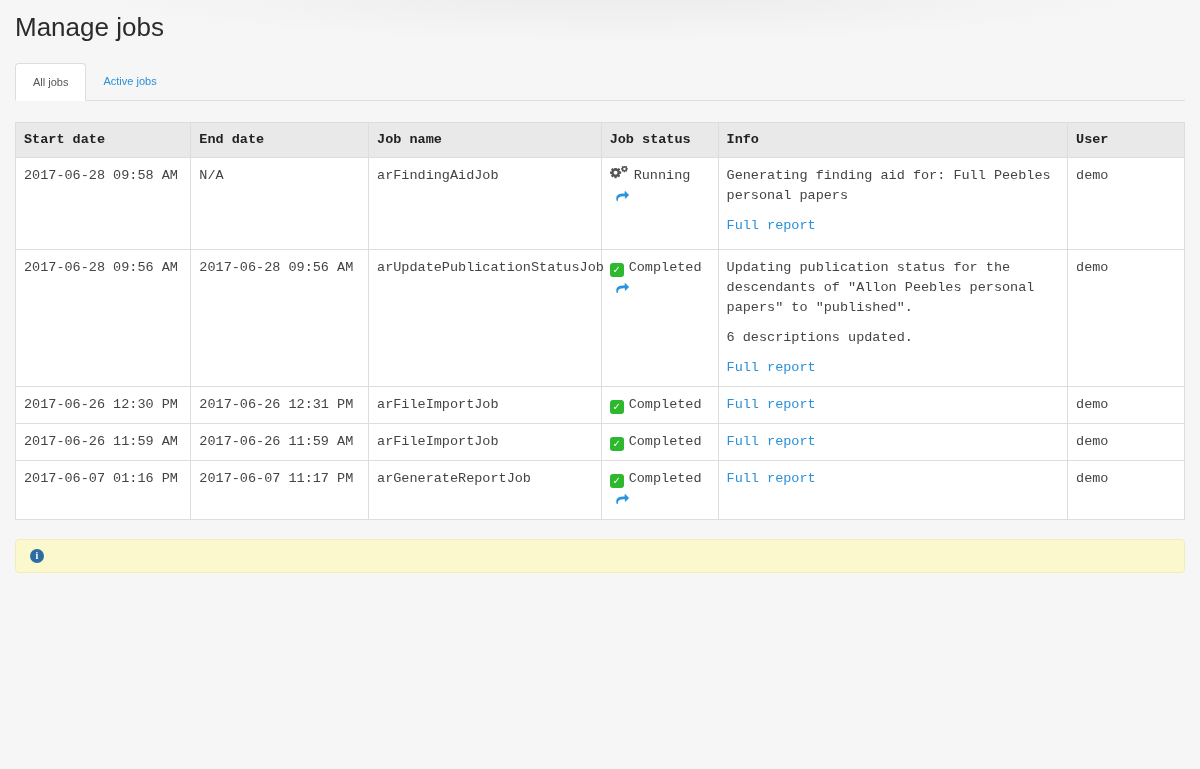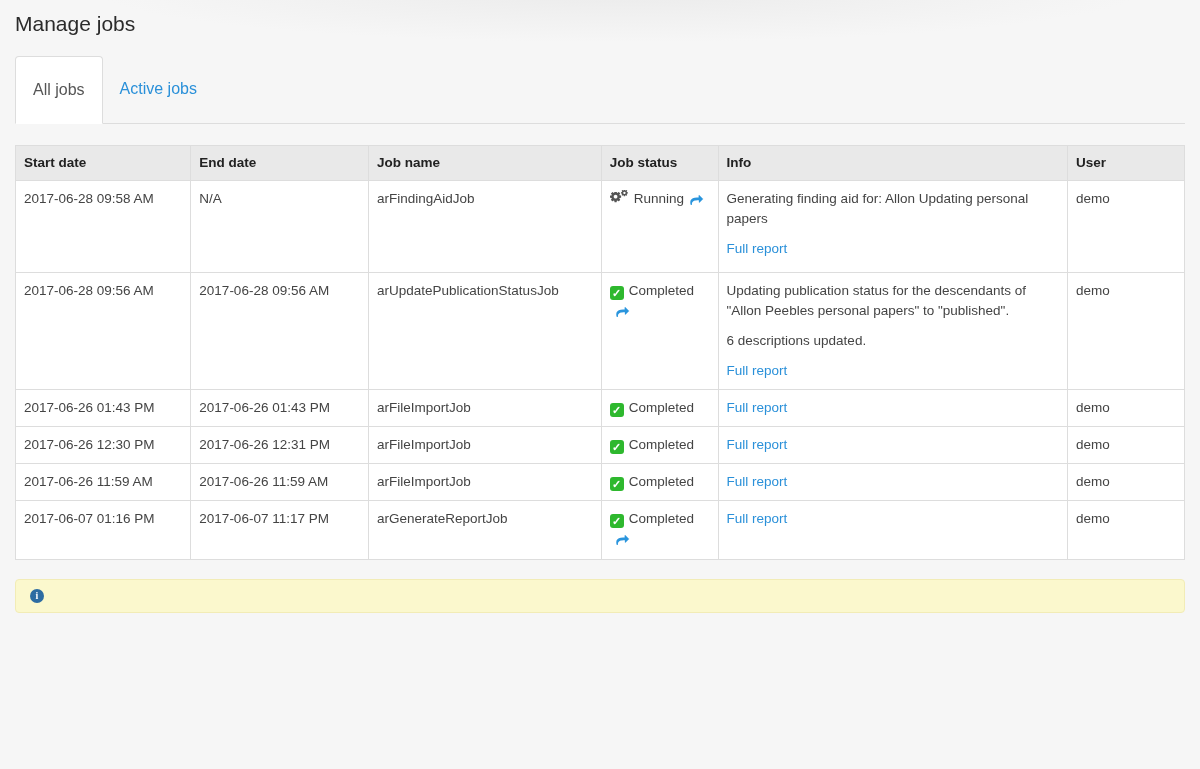--- a/index.html
+++ b/index.html
@@ -9,35 +9,35 @@
     min-height: 769px;
     font-family: "Liberation Sans", sans-serif;
     background:
       radial-gradient(ellipse 700px 70px at 620px -10px, #ebebeb 0%, rgba(235,235,235,0) 75%),
       #f6f6f6;
     color: #444;
   }
   .container { padding: 0 15px; }
 
   h1.page-title {
-    font-size: 21px;
+    font-size: 26px;
     font-weight: 500;
     color: #2b2b2b;
     margin: 12px 0 20px;
   }
 
   
   .tabs {
     display: flex;
     border-bottom: 1px solid #ddd;
     margin-bottom: 21px;
   }
   .tab {
-    font-size: 16px;
-    padding: 24px 17px;
+    font-size: 11px;
+    padding: 12px 17px;
     cursor: pointer;
     text-decoration: none;
     color: var(--accent_blue, #2a90d9);
     margin-bottom: -1px;
   }
   .tab.active {
     background: #fff;
     border: 1px solid #ddd;
     border-bottom: 1px solid transparent;
     border-radius: 4px 4px 0 0;
@@ -58,20 +58,21 @@
   table.jobs col.c-name  { width: 19.9%; }
   table.jobs col.c-status{ width: 10.0%; }
   table.jobs col.c-info  { width: 29.9%; }
   table.jobs col.c-user  { width: 10.0%; }
   table.jobs th, table.jobs td {
     border: 1px solid #ddd;
     padding: 8px;
     text-align: left;
     vertical-align: top;
     line-height: 20px;
+    font-family: Liberation Mono, monospace;
   }
   table.jobs th {
     background: #e9e9e9;
     color: #222;
     font-weight: 700;
     padding: 7px 8px;
   }
   table.jobs tbody tr:nth-child(1) td { height: 92px; }
   table.jobs tbody tr:nth-child(2) td { height: 117px; }
   table.jobs td p { margin: 0 0 10px; }
@@ -163,50 +164,40 @@
               <svg width="13" height="13" viewBox="0 0 1792 1792" fill="#555">
                 <path d="M1024 640q0 106-75 181t-181 75-181-75-75-181 75-181 181-75 181 75 75 181zm512 109v-222q0-12-8-23t-20-13l-185-28q-19-54-39-91 35-50 107-138 10-12 10-25t-9-23q-27-37-99-108t-94-71q-12 0-26 9l-138 108q-44-23-91-38-16-136-29-186-7-28-36-28h-222q-14 0-24.5 8.5t-11.5 21.5l-28 184q-49 16-90 37l-141-107q-10-9-25-9-14 0-25 11-126 114-165 168-7 10-7 23 0 12 8 23 15 21 51 66.5t54 70.5q-27 50-41 99l-183 27q-13 2-21 12.5t-8 23.5v222q0 12 8 23t19 13l186 28q14 46 39 92-40 57-107 138-10 12-10 24 0 10 9 23 26 36 98.5 107.5t94.5 71.5q13 0 26-10l138-107q44 23 91 38 16 136 29 186 7 28 36 28h222q14 0 24.5-8.5t11.5-21.5l28-184q49-16 90-37l142 107q9 9 24 9 13 0 25-10 129-119 165-170 7-8 7-22 0-12-8-23-15-21-51-66.5t-54-70.5q26-50 41-98l183-28q13-2 21-12.5t8-23.5z"></path>
               </svg>
               <svg width="8" height="8" viewBox="0 0 1792 1792" fill="#555">
                 <path d="M1024 640q0 106-75 181t-181 75-181-75-75-181 75-181 181-75 181 75 75 181zm512 109v-222q0-12-8-23t-20-13l-185-28q-19-54-39-91 35-50 107-138 10-12 10-25t-9-23q-27-37-99-108t-94-71q-12 0-26 9l-138 108q-44-23-91-38-16-136-29-186-7-28-36-28h-222q-14 0-24.5 8.5t-11.5 21.5l-28 184q-49 16-90 37l-141-107q-10-9-25-9-14 0-25 11-126 114-165 168-7 10-7 23 0 12 8 23 15 21 51 66.5t54 70.5q-27 50-41 99l-183 27q-13 2-21 12.5t-8 23.5v222q0 12 8 23t19 13l186 28q14 46 39 92-40 57-107 138-10 12-10 24 0 10 9 23 26 36 98.5 107.5t94.5 71.5q13 0 26-10l138-107q44 23 91 38 16 136 29 186 7 28 36 28h222q14 0 24.5-8.5t11.5-21.5l28-184q49-16 90-37l142 107q9 9 24 9 13 0 25-10 129-119 165-170 7-8 7-22 0-12-8-23-15-21-51-66.5t-54-70.5q26-50 41-98l183-28q13-2 21-12.5t8-23.5z"></path>
               </svg>
             </span><span>Running</span><span class="share-ic"><svg width="14" height="13" viewBox="0 0 1792 1792" fill="#2a95dd">
                 <path d="M1792 896q0 26-19 45l-512 512q-19 19-45 19t-45-19-19-45v-256h-224q-98 0-175.5 6t-154 22.5-142.5 48-113.5 81-87 120-54.5 167-19 221q0 55 5 123 0 6 2.5 23.5t2.5 26.5q0 15-8.5 25t-23.5 10q-16 0-28-17-7-9-13-22t-13.5-30-10.5-24q-127-285-127-451 0-199 53-333 162-403 875-403h224v-256q0-26 19-45t45-19 45 19l512 512q19 19 19 45z"></path>
               </svg></span></td>
           <td>
-            <p>Generating finding aid for: Allon Updating personal papers</p>
+            <p>Generating finding aid for: Full Peebles personal papers</p>
             <p><a class="report-link" href="#">Full report</a></p>
           </td>
           <td>demo</td>
         </tr>
         <tr>
           <td>2017-06-28 09:56 AM</td>
           <td>2017-06-28 09:56 AM</td>
           <td>arUpdatePublicationStatusJob</td>
           <td><span class="check-sq">✓</span><span>Completed</span><span class="share-ic"><svg width="14" height="13" viewBox="0 0 1792 1792" fill="#2a95dd">
                 <path d="M1792 896q0 26-19 45l-512 512q-19 19-45 19t-45-19-19-45v-256h-224q-98 0-175.5 6t-154 22.5-142.5 48-113.5 81-87 120-54.5 167-19 221q0 55 5 123 0 6 2.5 23.5t2.5 26.5q0 15-8.5 25t-23.5 10q-16 0-28-17-7-9-13-22t-13.5-30-10.5-24q-127-285-127-451 0-199 53-333 162-403 875-403h224v-256q0-26 19-45t45-19 45 19l512 512q19 19 19 45z"></path>
               </svg></span></td>
           <td>
             <p>Updating publication status for the descendants of "Allon Peebles personal papers" to "published".</p>
             <p>6 descriptions updated.</p>
             <p><a class="report-link" href="#">Full report</a></p>
           </td>
           <td>demo</td>
         </tr>
         <tr>
-          <td>2017-06-26 01:43 PM</td>
-          <td>2017-06-26 01:43 PM</td>
-          <td>arFileImportJob</td>
-          <td><span class="check-sq">✓</span><span>Completed</span></td>
-          <td>
-            <p><a class="report-link" href="#">Full report</a></p>
-          </td>
-          <td>demo</td>
-        </tr>
-        <tr>
           <td>2017-06-26 12:30 PM</td>
           <td>2017-06-26 12:31 PM</td>
           <td>arFileImportJob</td>
           <td><span class="check-sq">✓</span><span>Completed</span></td>
           <td>
             <p><a class="report-link" href="#">Full report</a></p>
           </td>
           <td>demo</td>
         </tr>
         <tr>

